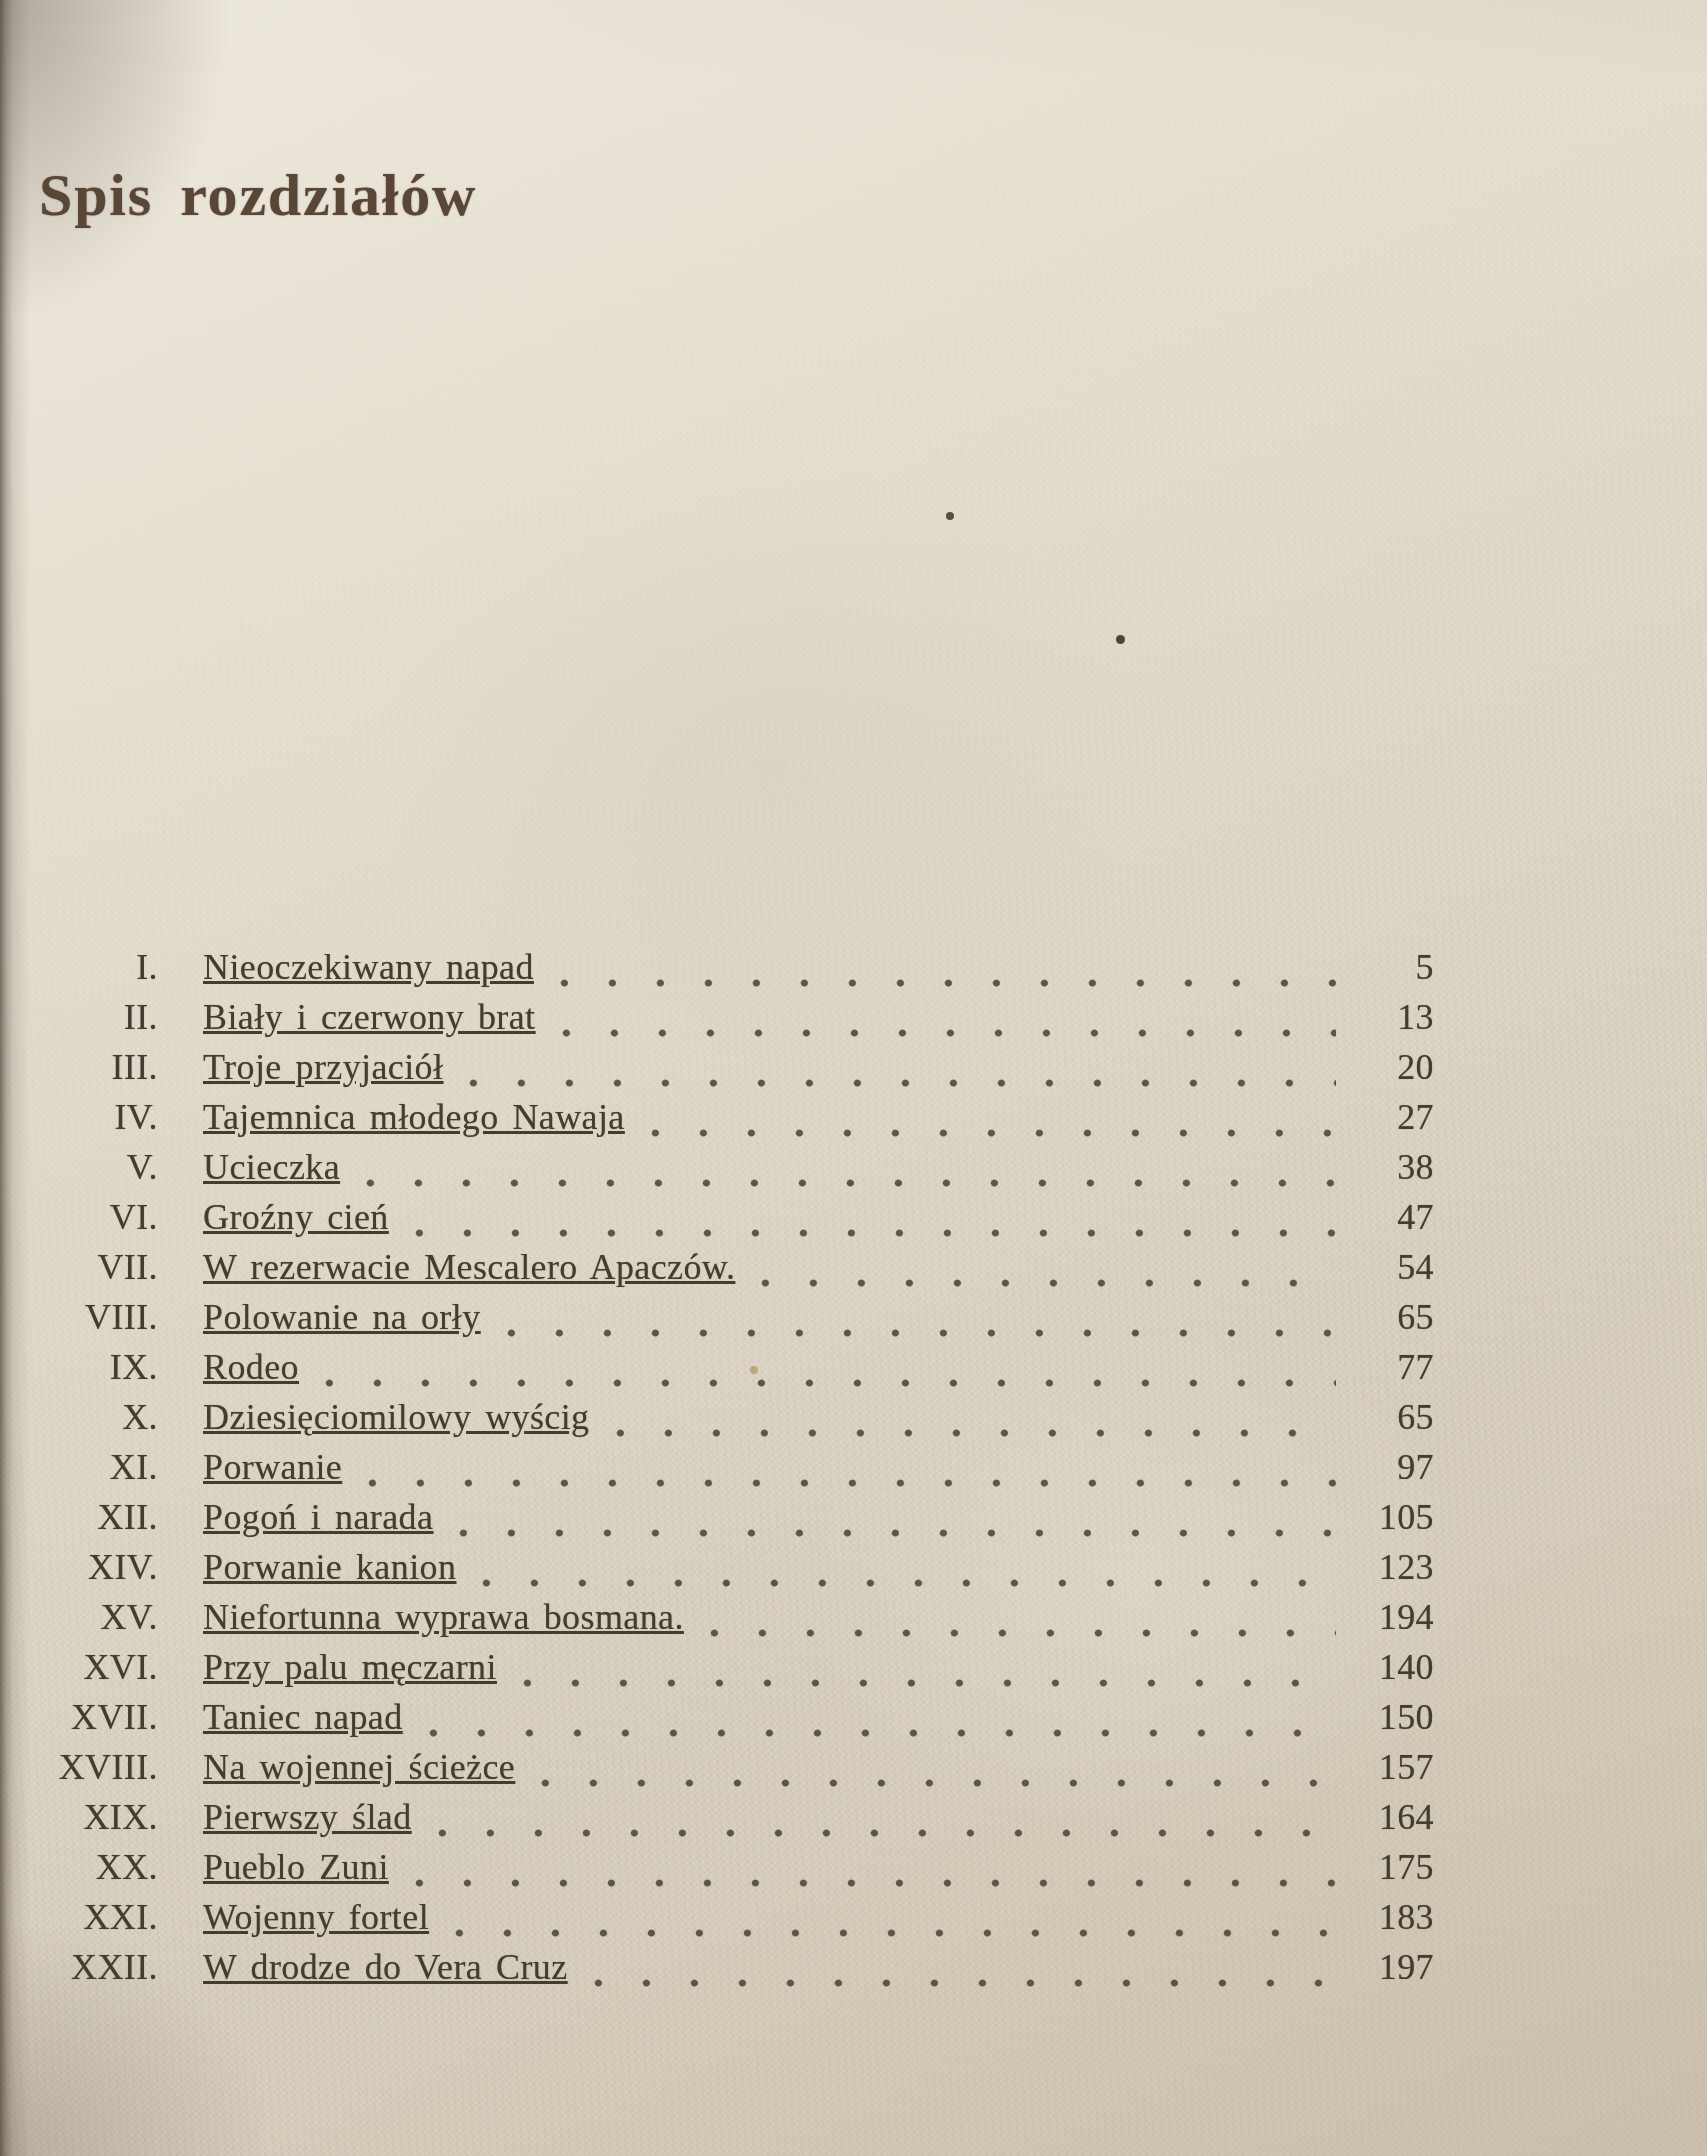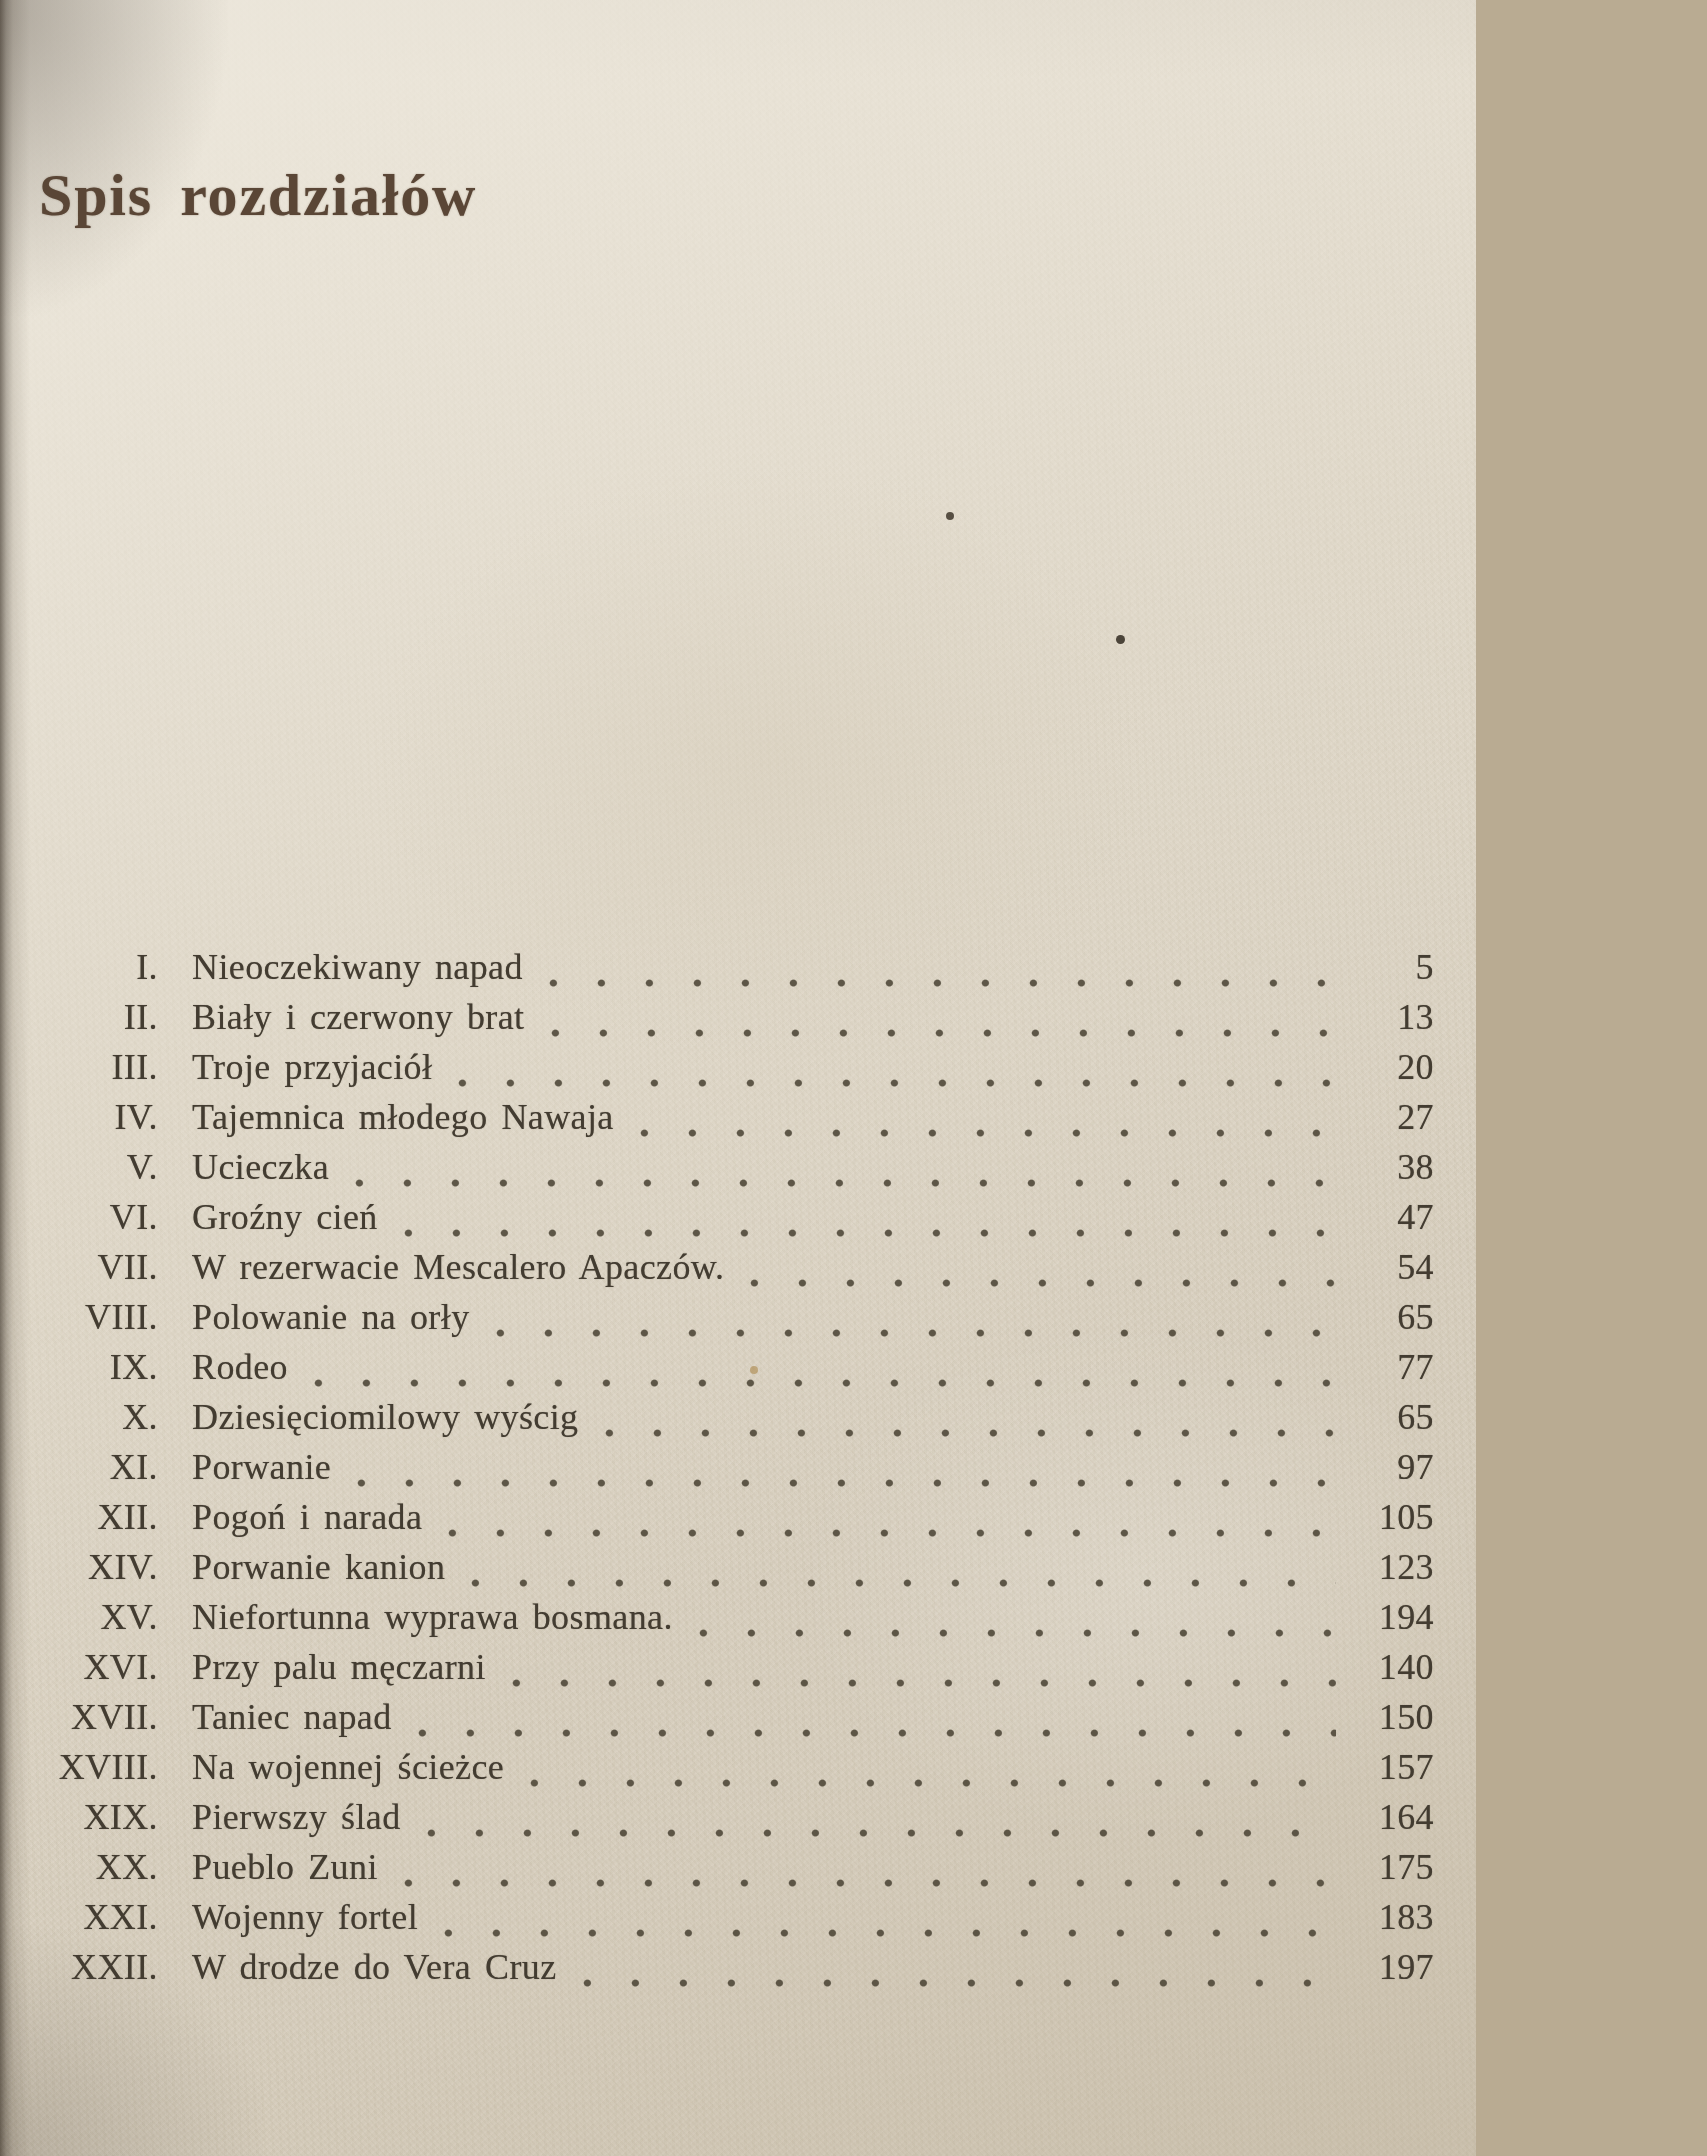--- a/index.html
+++ b/index.html
@@ -2,21 +2,21 @@
 <html style="--paper: #ddd5c5; --paper-light: #e9e3d6; --paper-dark: #cdc2ae; --ink: #433c31; --title-ink: #5a4636; --leader-dot: #4c4536;font-size:14px"><head>
 <meta charset="utf-8">
 <style>
   :root{
     --paper:#ddd5c5; --paper-light:#e9e3d6; --paper-dark:#cdc2ae;
     --ink:#433c31; --title-ink:#5a4636; --leader-dot:#4c4536;
   }
   html,body{margin:0;padding:0;}
   body{width:1707px;height:2157px;overflow:hidden;background:#b9ab92;}
   .page{
-    position:relative;width:1476px;height:2157px;
+    position:relative;width:1707px;height:2157px;
     font-family:"Liberation Serif", serif;
     color:var(--ink);
     background-color:var(--paper);
     background-image:
       
       linear-gradient(155deg, rgba(239,234,223,0.95) 0%, rgba(228,221,206,0.45) 42%, rgba(255,255,255,0) 68%),
       
       linear-gradient(335deg, rgba(183,170,146,0.50) 0%, rgba(183,170,146,0.18) 24%, rgba(255,255,255,0) 58%),
       
       linear-gradient(180deg, rgba(126,115,96,0.16) 0%, rgba(126,115,96,0) 79px),
@@ -54,21 +54,21 @@
   }
   .toc{
     position:absolute;left:54px;top:946px;width:1380px;
   }
   .row{
     display:flex;align-items:baseline;height:50px;
     font-size:36px;letter-spacing:0.4px;word-spacing:4.4px;
     text-shadow:0 0 0.9px rgba(66,58,45,0.55);
   }
   .numeral{flex:none;width:104px;text-align:right;white-space:nowrap;}
-  .chapter{flex:none;margin-left:34px;white-space:nowrap;}
+  .chapter{flex:none;margin-left:45px;white-space:nowrap;text-decoration:underline;}
   .leader{
     flex:1 1 auto;min-width:0;align-self:flex-end;height:10.5px;
     margin:0 14px 8px 26px;
     background-image:radial-gradient(circle at 4.4px 5.3px, rgba(76,69,54,0.88) 3px, rgba(76,69,54,0) 4.2px);
     background-size:48px 10.5px;background-repeat:repeat-x;
   }
   .pagenum{flex:none;width:84px;text-align:right;white-space:nowrap;}
   .speck{position:absolute;border-radius:50%;pointer-events:none;}
   .speck-1{left:946px;top:512px;width:8px;height:8px;background:rgba(62,54,42,0.85);}
   .speck-2{left:1116px;top:635px;width:8.8px;height:8.8px;background:rgba(55,48,38,0.88);}

